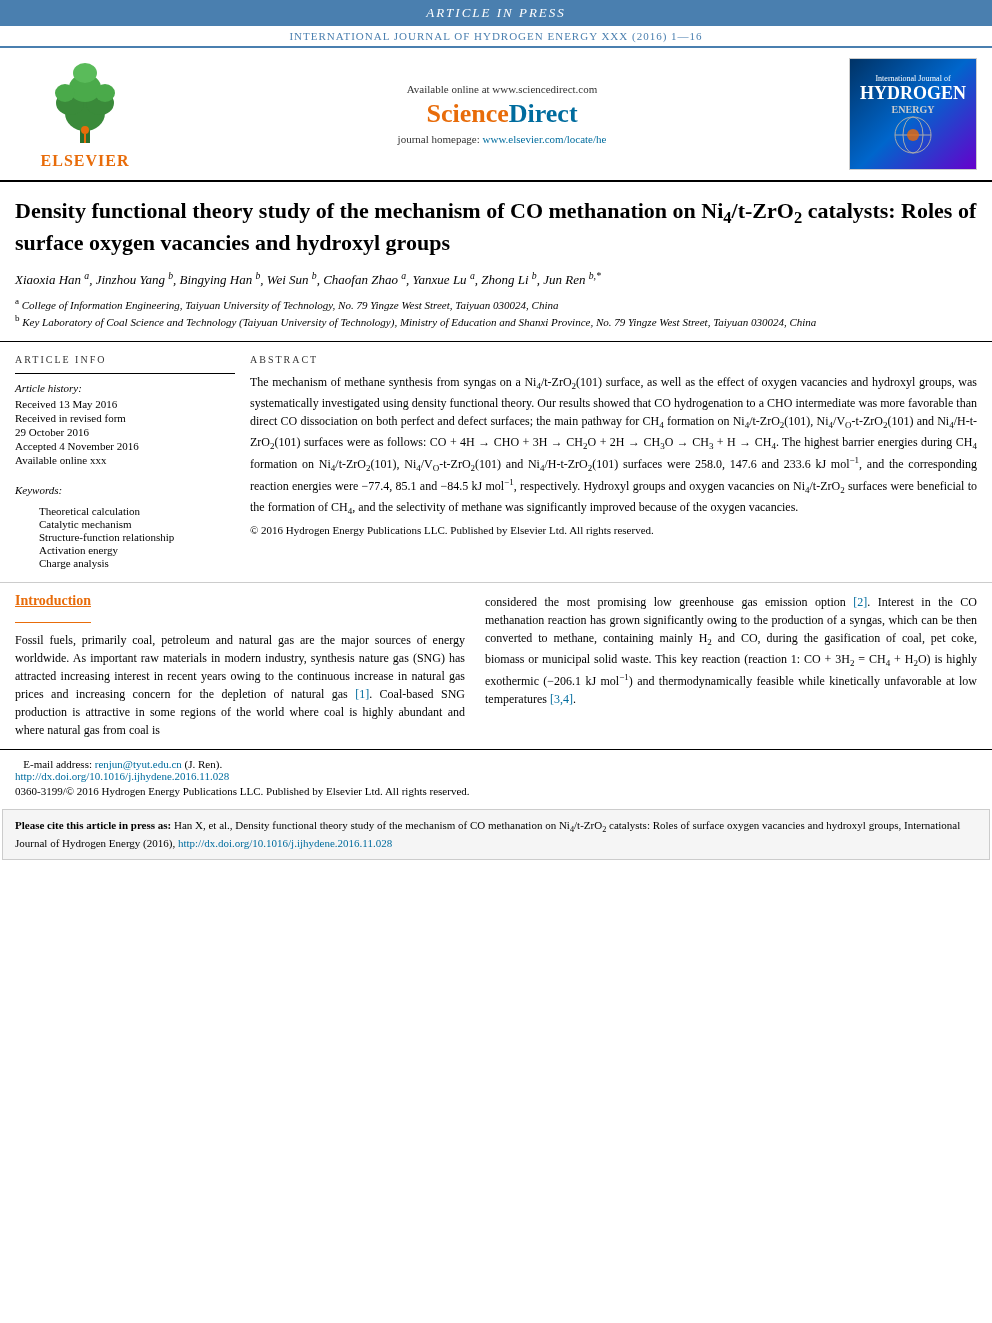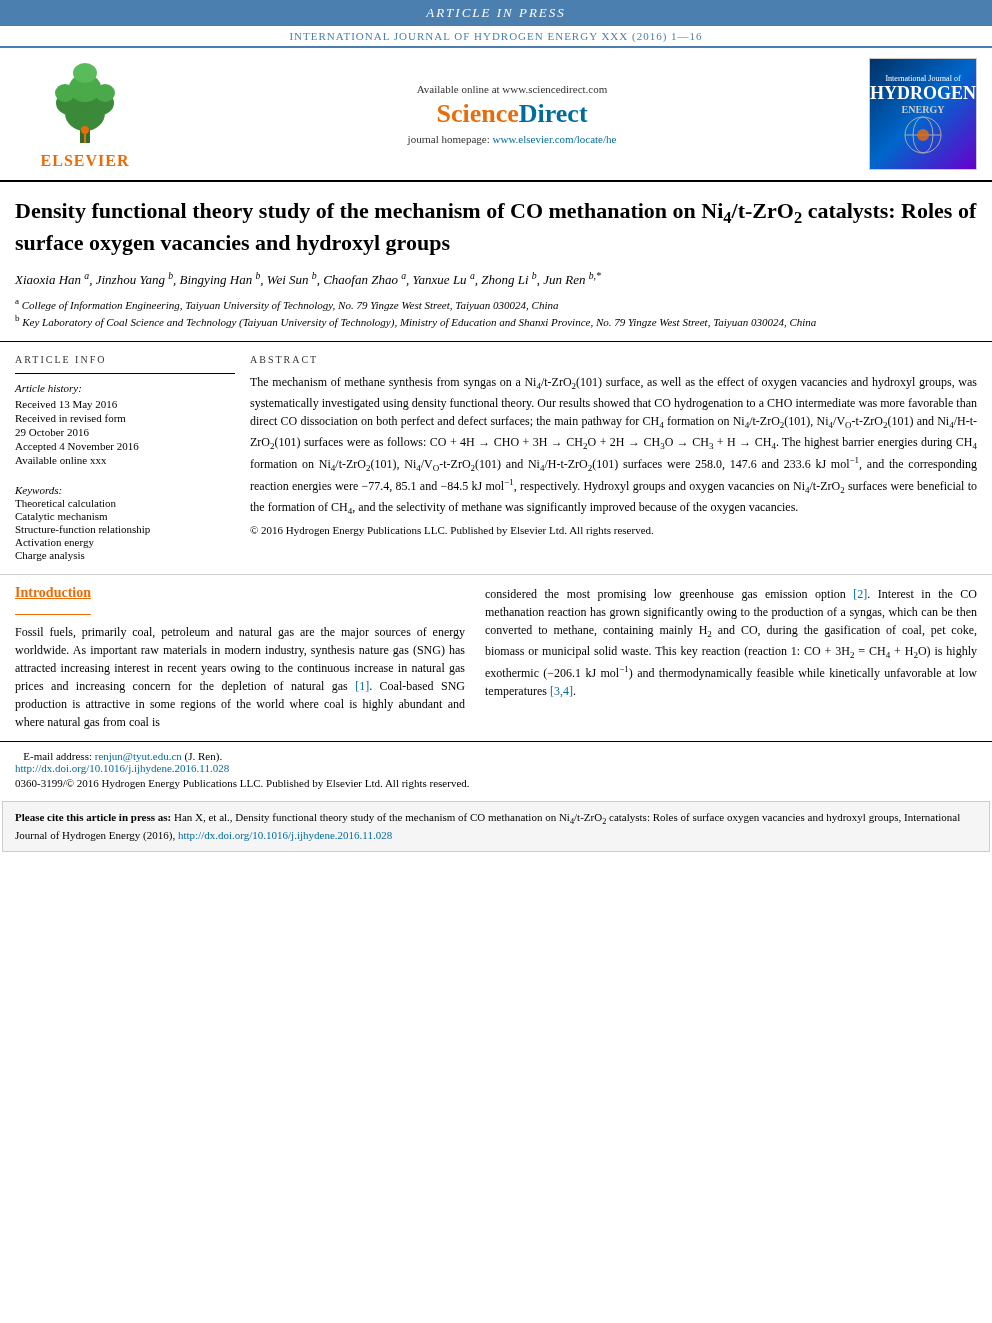--- a/index.html
+++ b/index.html
@@ -97,21 +97,21 @@
       font-size: 11px;
       color: #333;
     }
 
     .journal-homepage a {
       color: #006c9e;
       text-decoration: none;
     }
 
     .hydrogen-logo-box {
-      width: 108px;
+      width: 128px;
       background: linear-gradient(135deg, #003366, #0066cc, #6600cc);
       display: flex;
       flex-direction: column;
       align-items: center;
       justify-content: center;
       color: white;
       padding: 8px;
       font-size: 10px;
       text-align: center;
       border: 1px solid #ccc;
@@ -189,26 +189,27 @@
     }
 
     .info-date {
       font-size: 11px;
       margin-bottom: 2px;
     }
 
     .keywords-label {
       font-style: italic;
       font-size: 11px;
+      margin-bottom: 9px;
+    }
+
+    .keyword-item {
+      font-size: 11px;
       margin-bottom: 1px;
-    }
-
-    .keyword-item {
-      font-size: 11px;
-      margin-bottom: 1px;
+      margin-left: 24px;
     }
 
     .abstract-text {
       font-size: 12px;
       line-height: 1.5;
       text-align: justify;
     }
 
     .copyright-line {
       font-size: 11px;

